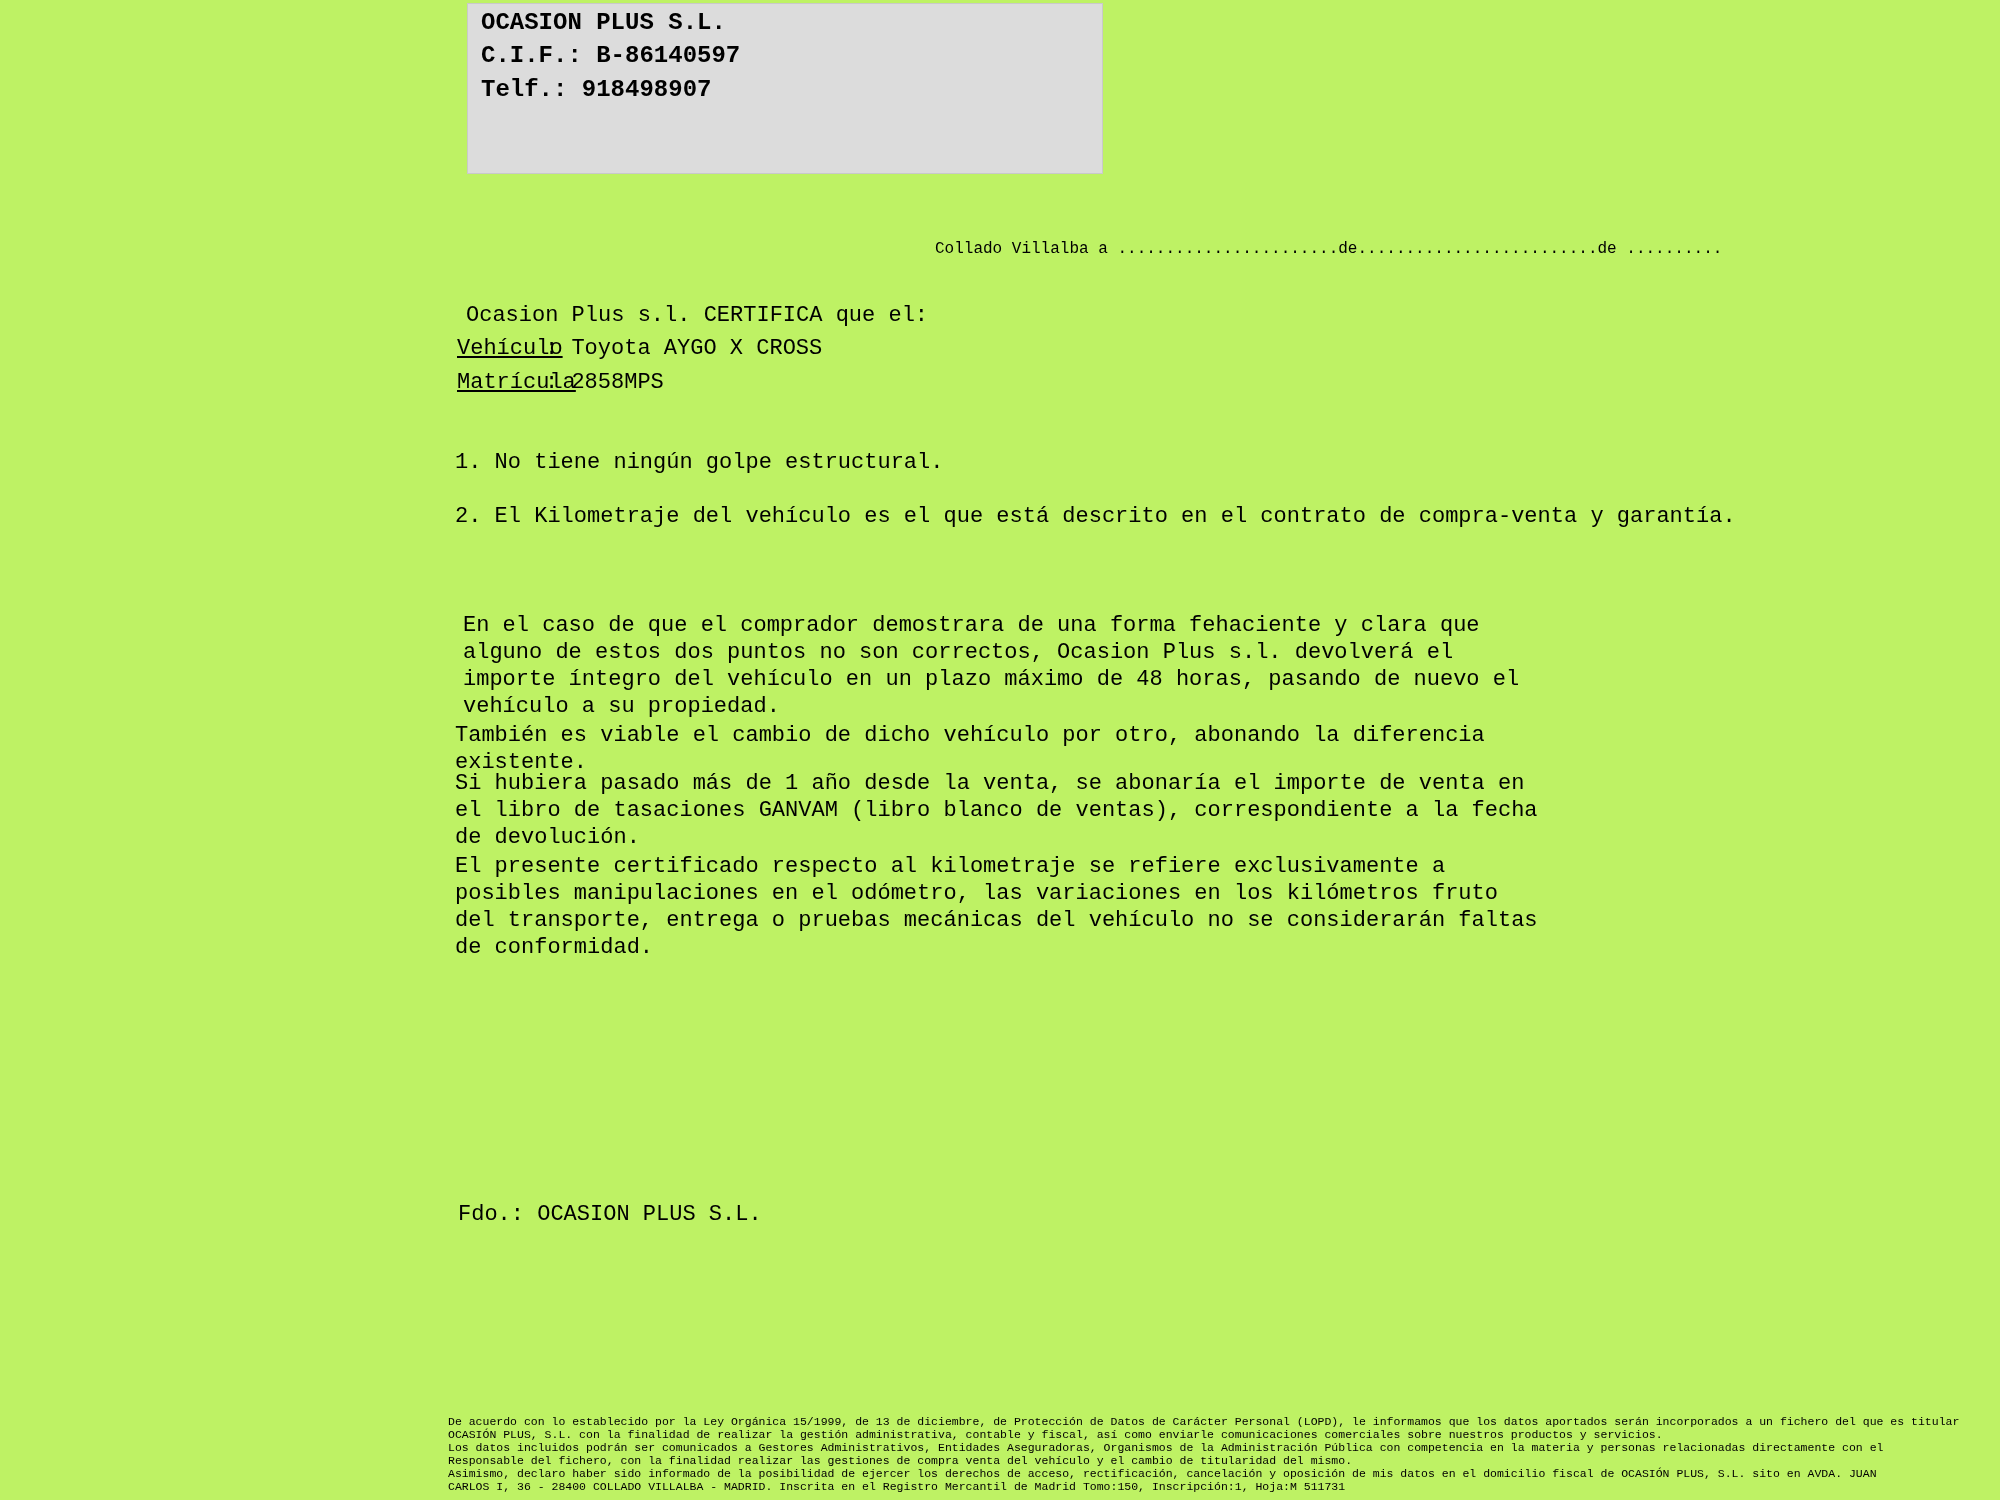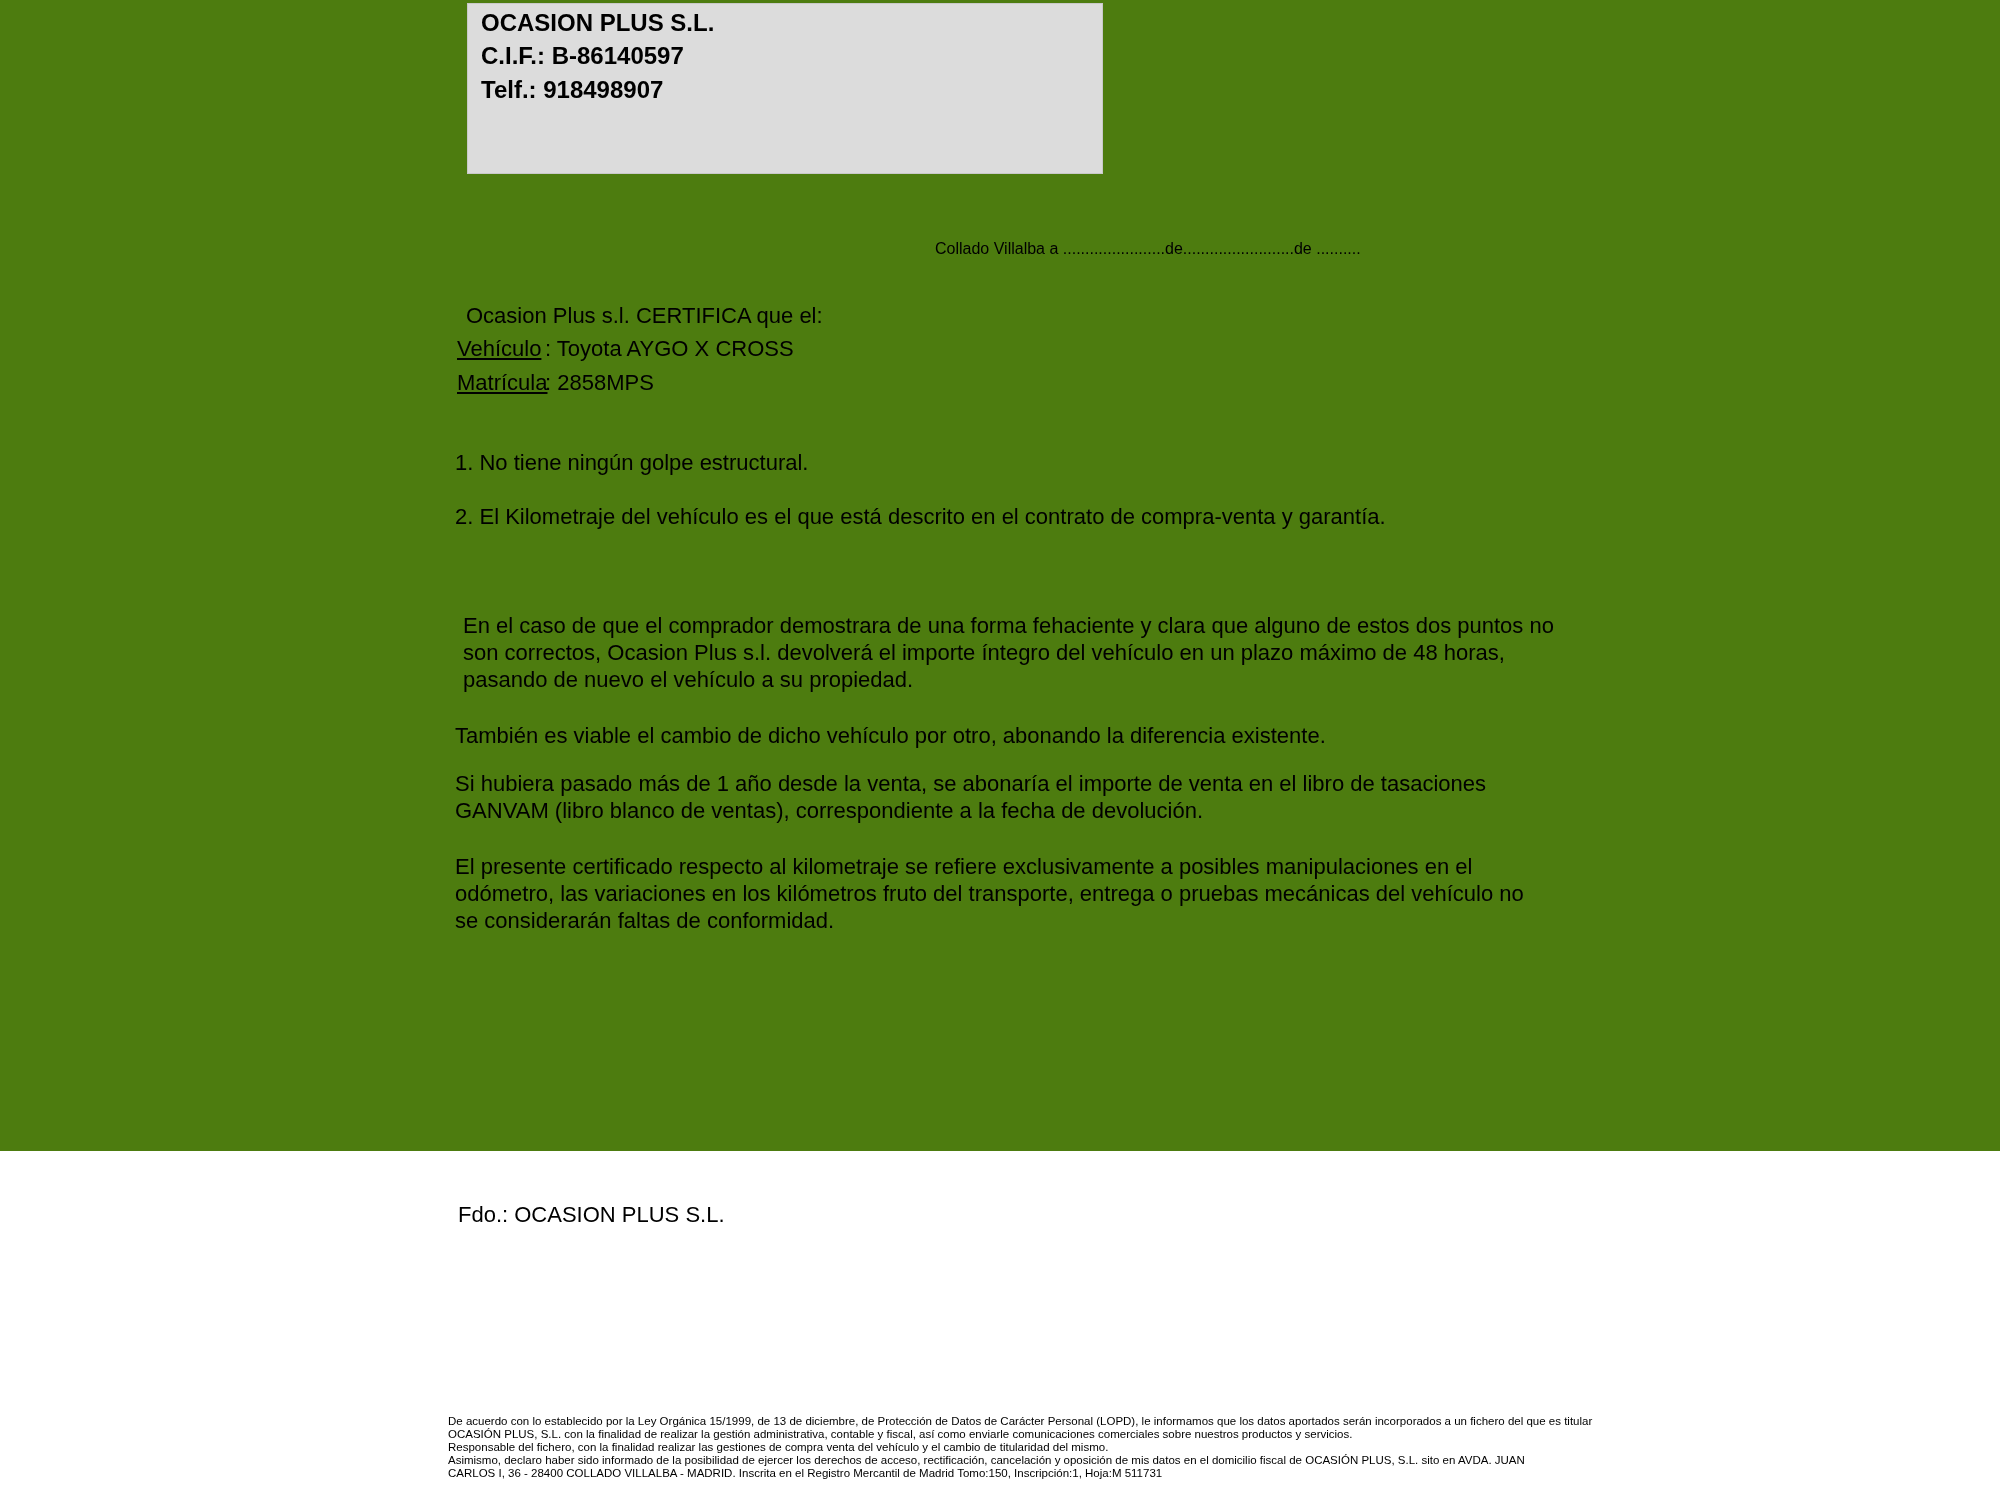--- a/index.html
+++ b/index.html
@@ -1,23 +1,23 @@
 <!DOCTYPE html>
 <html><head>
 <meta charset="utf-8">
 <style>
   html, body { margin: 0; padding: 0; }
   body { width: 2000px; height: 1500px; background: #ffffff; }
   .page {
     position: relative;
     width: 2000px;
-    height: 1151px;
-    background: #4d7c0f;
+    height: 1500px;
+    background: #bef264;
     color: #000000;
-    font-family: Liberation Sans, sans-serif;
+    font-family: Liberation Mono, monospace;
   }
   .header-box {
     position: absolute;
     left: 467px; top: 3px;
     width: 636px; height: 171px;
     background: #dcdcdc;
     border: 1px solid #c9c9c9;
     box-sizing: border-box;
     padding: 2px 0 0 13px;
     font-weight: bold;
@@ -110,18 +110,19 @@
   <div class="para para-refund">En el caso de que el comprador demostrara de una forma fehaciente y clara que alguno de estos dos puntos no son correctos, Ocasion Plus s.l. devolverá el importe íntegro del vehículo en un plazo máximo de 48 horas, pasando de nuevo el vehículo a su propiedad.</div>
   <div class="para para-exchange">También es viable el cambio de dicho vehículo por otro, abonando la diferencia existente.</div>
   <div class="para para-ganvam">Si hubiera pasado más de 1 año desde la venta, se abonaría el importe de venta en el libro de tasaciones GANVAM (libro blanco de ventas), correspondiente a la fecha de devolución.</div>
   <div class="para para-odometer">El presente certificado respecto al kilometraje se refiere exclusivamente a posibles manipulaciones en el odómetro, las variaciones en los kilómetros fruto del transporte, entrega o pruebas mecánicas del vehículo no se considerarán faltas de conformidad.</div>
 
   <div class="signature">Fdo.: OCASION PLUS S.L.</div>
 
   <div class="legal">
     <div>De acuerdo con lo establecido por la Ley Orgánica 15/1999, de 13 de diciembre, de Protección de Datos de Carácter Personal (LOPD), le informamos que los datos aportados serán incorporados a un fichero del que es titular</div>
     <div>OCASIÓN PLUS, S.L. con la finalidad de realizar la gestión administrativa, contable y fiscal, así como enviarle comunicaciones comerciales sobre nuestros productos y servicios.</div>
+    <div>Los datos incluidos podrán ser comunicados a Gestores Administrativos, Entidades Aseguradoras, Organismos de la Administración Pública con competencia en la materia y personas relacionadas directamente con el</div>
     <div>Responsable del fichero, con la finalidad realizar las gestiones de compra venta del vehículo y el cambio de titularidad del mismo.</div>
     <div>Asimismo, declaro haber sido informado de la posibilidad de ejercer los derechos de acceso, rectificación, cancelación y oposición de mis datos en el domicilio fiscal de OCASIÓN PLUS, S.L. sito en AVDA. JUAN</div>
     <div>CARLOS I, 36 - 28400 COLLADO VILLALBA - MADRID. Inscrita en el Registro Mercantil de Madrid Tomo:150, Inscripción:1, Hoja:M 511731</div>
   </div>
 
 </div>
 
 </body></html>

